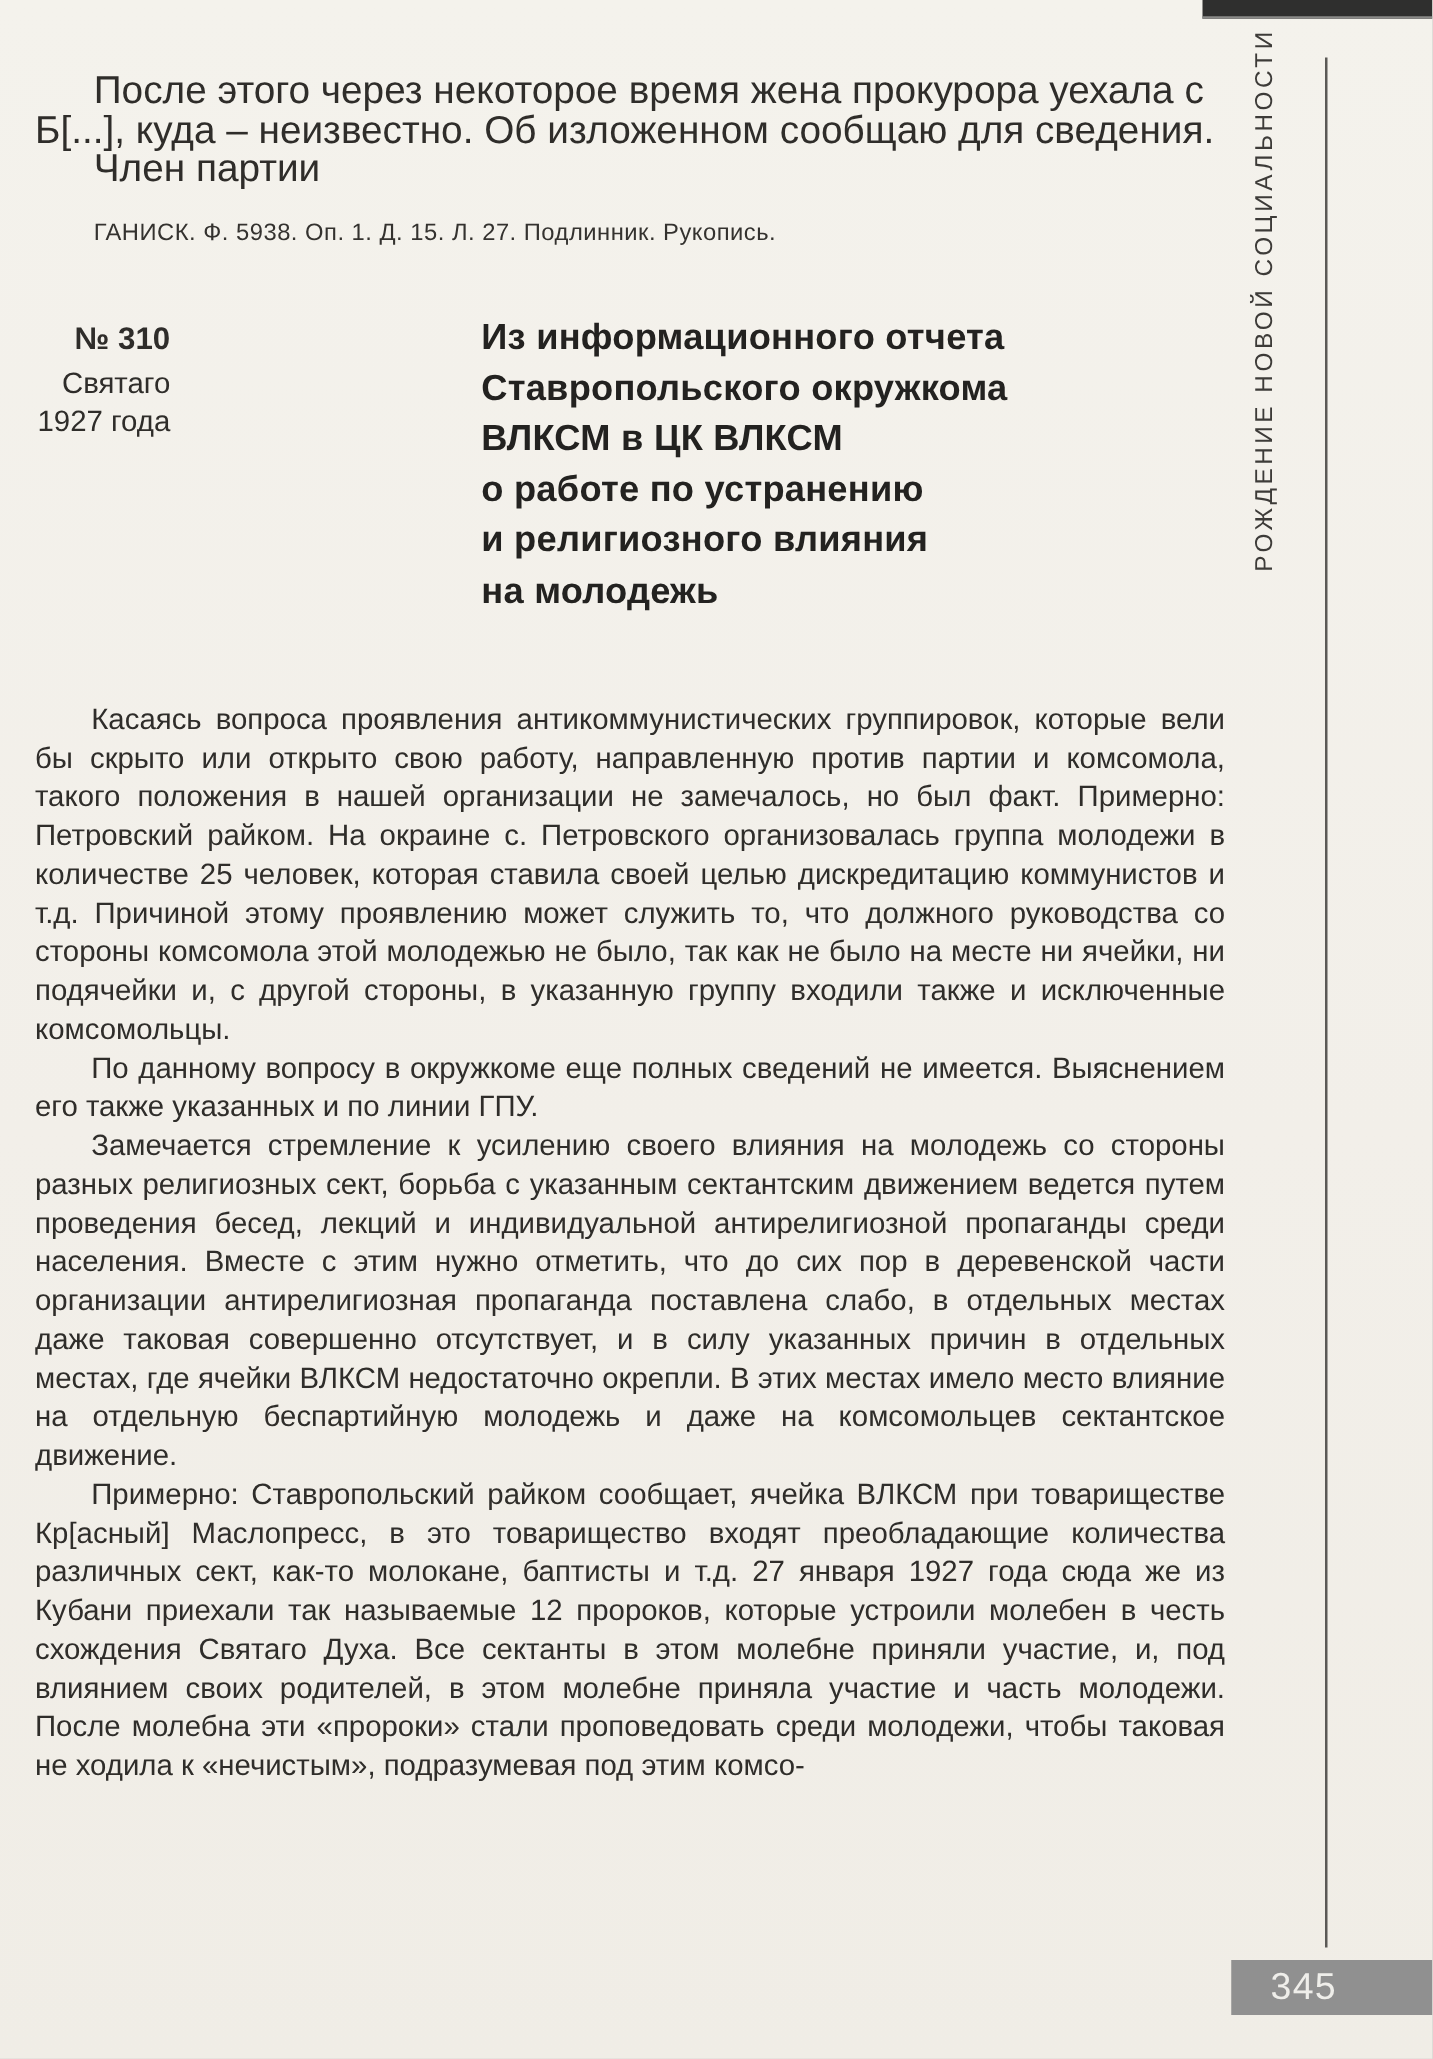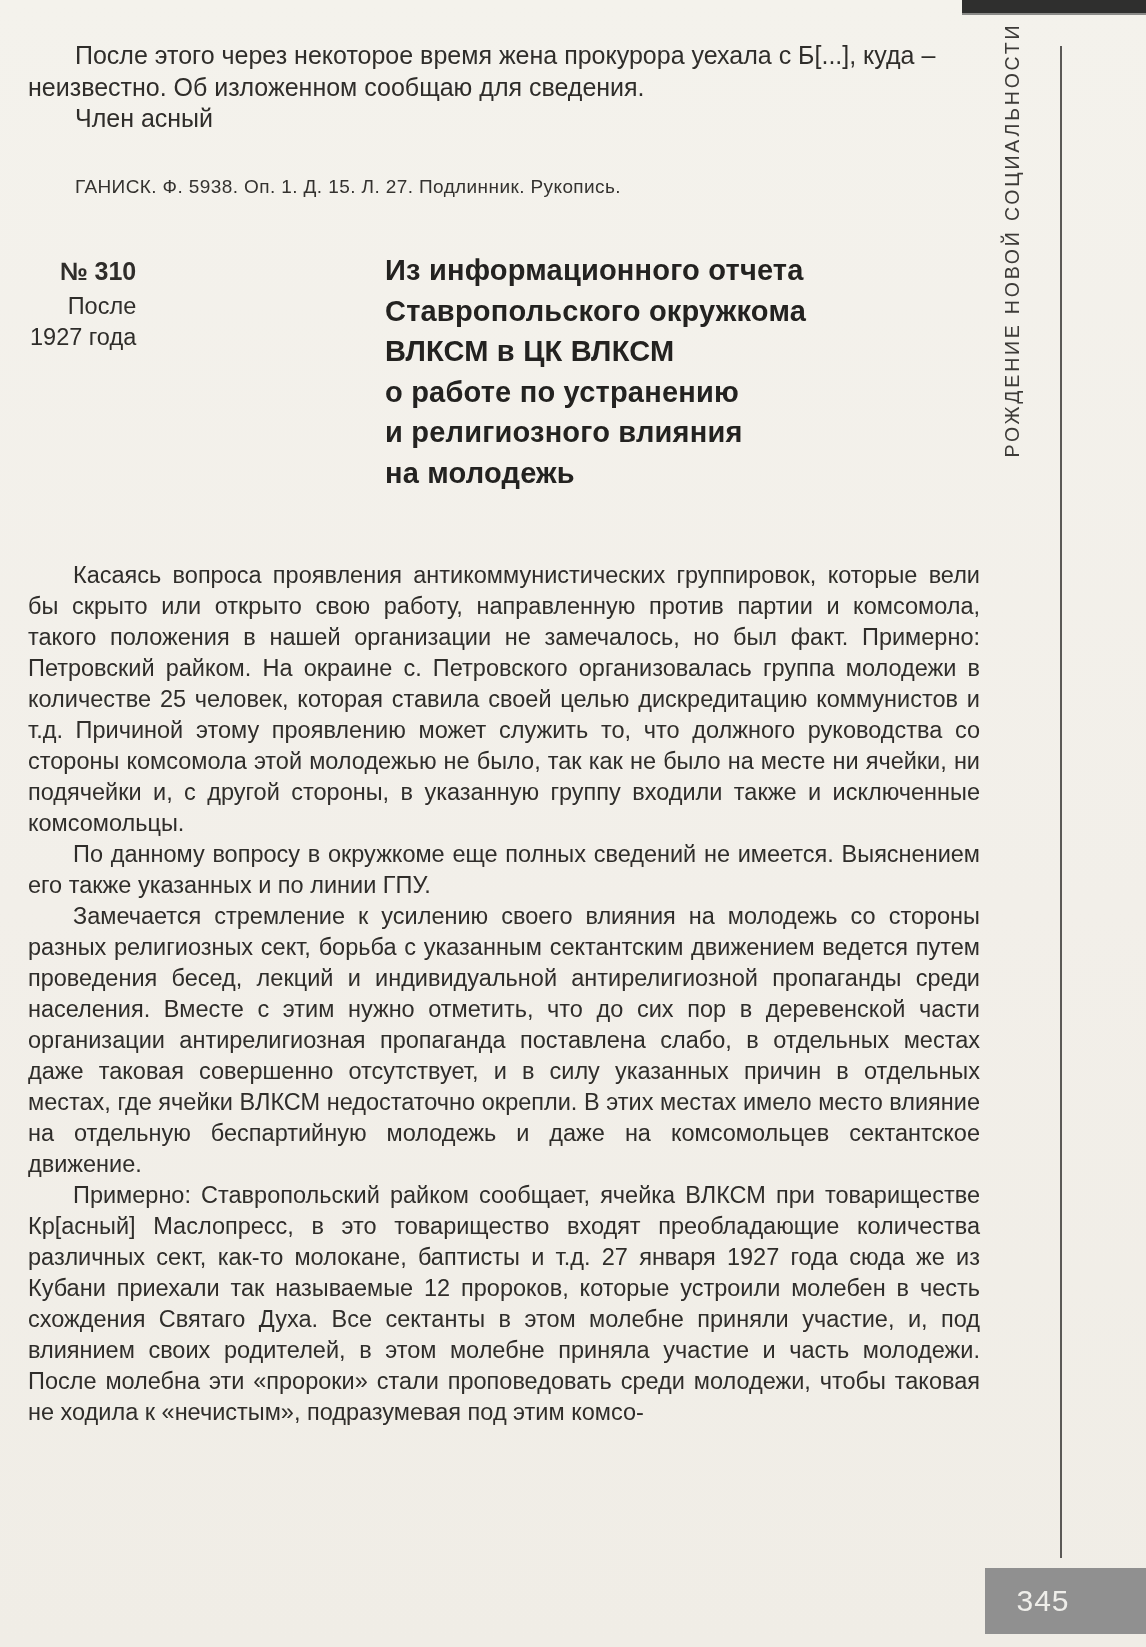--- a/index.html
+++ b/index.html
@@ -17,22 +17,22 @@
   .scan-bar-top {
     position: absolute;
     left: 962px; top: 0;
     width: 184px; height: 13px;
     background: #2f2f2e;
     border-bottom: 2px solid #8a8a88;
   }
 
   .intro {
     position: absolute;
-    left: 28px; top: 40px; width: 950px;
-    font-size: 25px; line-height: 31.5px;
+    left: 28px; top: 56px; width: 950px;
+    font-size: 31px; line-height: 31.5px;
   }
   .intro p { margin: 0; }
   .indent { text-indent: 47px; }
 
   .citation {
     position: absolute;
     left: 75px; top: 176px;
     font-size: 19px;
     letter-spacing: 0.4px;
     color: #34322f;
@@ -78,21 +78,21 @@
     transform: translate(-50%, -50%) rotate(-90deg);
     white-space: nowrap;
     font-size: 19.5px;
     letter-spacing: 2.8px;
     color: #3d3b38;
   }
 
   .page-number-box {
     position: absolute;
     left: 985px; top: 1568px;
-    width: 161px; height: 66px;
+    width: 161px; height: 44px;
     background: #909090;
     display: flex;
     align-items: center;
     justify-content: center;
     padding-right: 45px;
     box-sizing: border-box;
   }
   .page-number-box span {
     font-size: 30px;
     letter-spacing: 1px;
@@ -101,28 +101,28 @@
 </style>
 </head>
 <body>
 
 <div class="page">
 
   <div class="scan-bar-top"></div>
 
   <div class="intro">
     <p class="indent">После этого через некоторое время жена прокурора уехала с Б[...], куда – неизвестно. Об изложенном сообщаю для сведения.</p>
-    <p class="indent">Член асный</p>
+    <p class="indent">Член партии</p>
   </div>
 
   <div class="citation">ГАНИСК. Ф. 5938. Оп. 1. Д. 15. Л. 27. Подлинник. Рукопись.</div>
 
   <div class="doc-meta">
     <div class="doc-number">№ 310</div>
-    <div class="doc-date">После</div>
+    <div class="doc-date">Святаго</div>
     <div class="doc-date">1927 года</div>
   </div>
 
   <h1 class="doc-title">
     <span>Из информационного отчета</span>
     <span>Ставропольского окружкома</span>
     <span>ВЛКСМ в ЦК ВЛКСМ</span>
     <span>о работе по устранению</span>
     <span>и религиозного влияния</span>
     <span>на молодежь</span>

